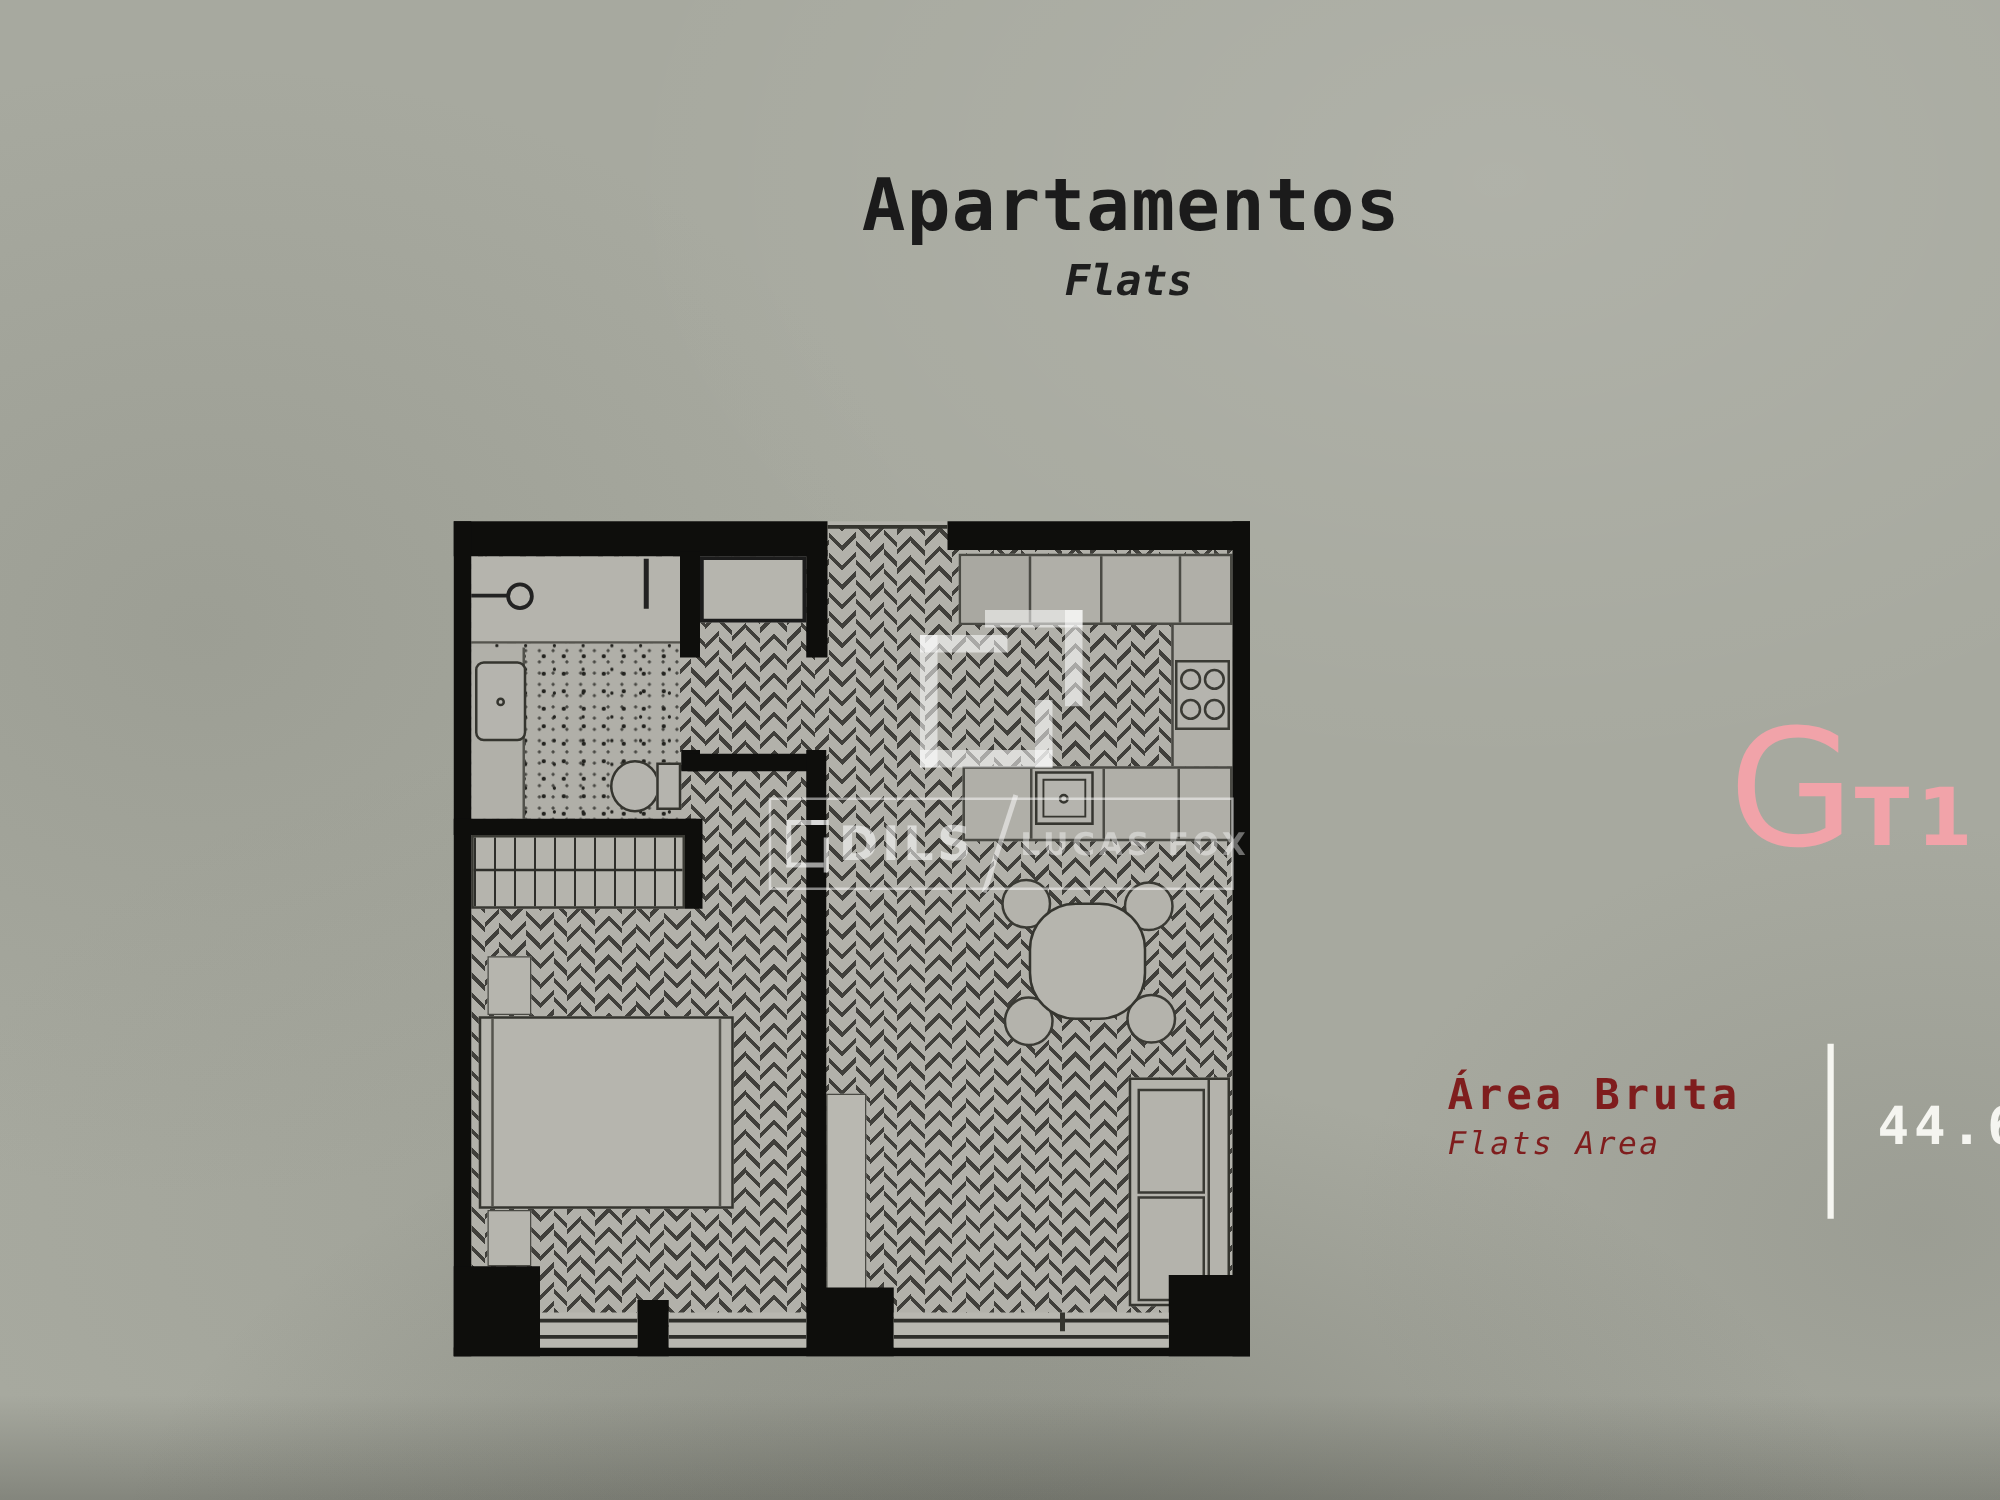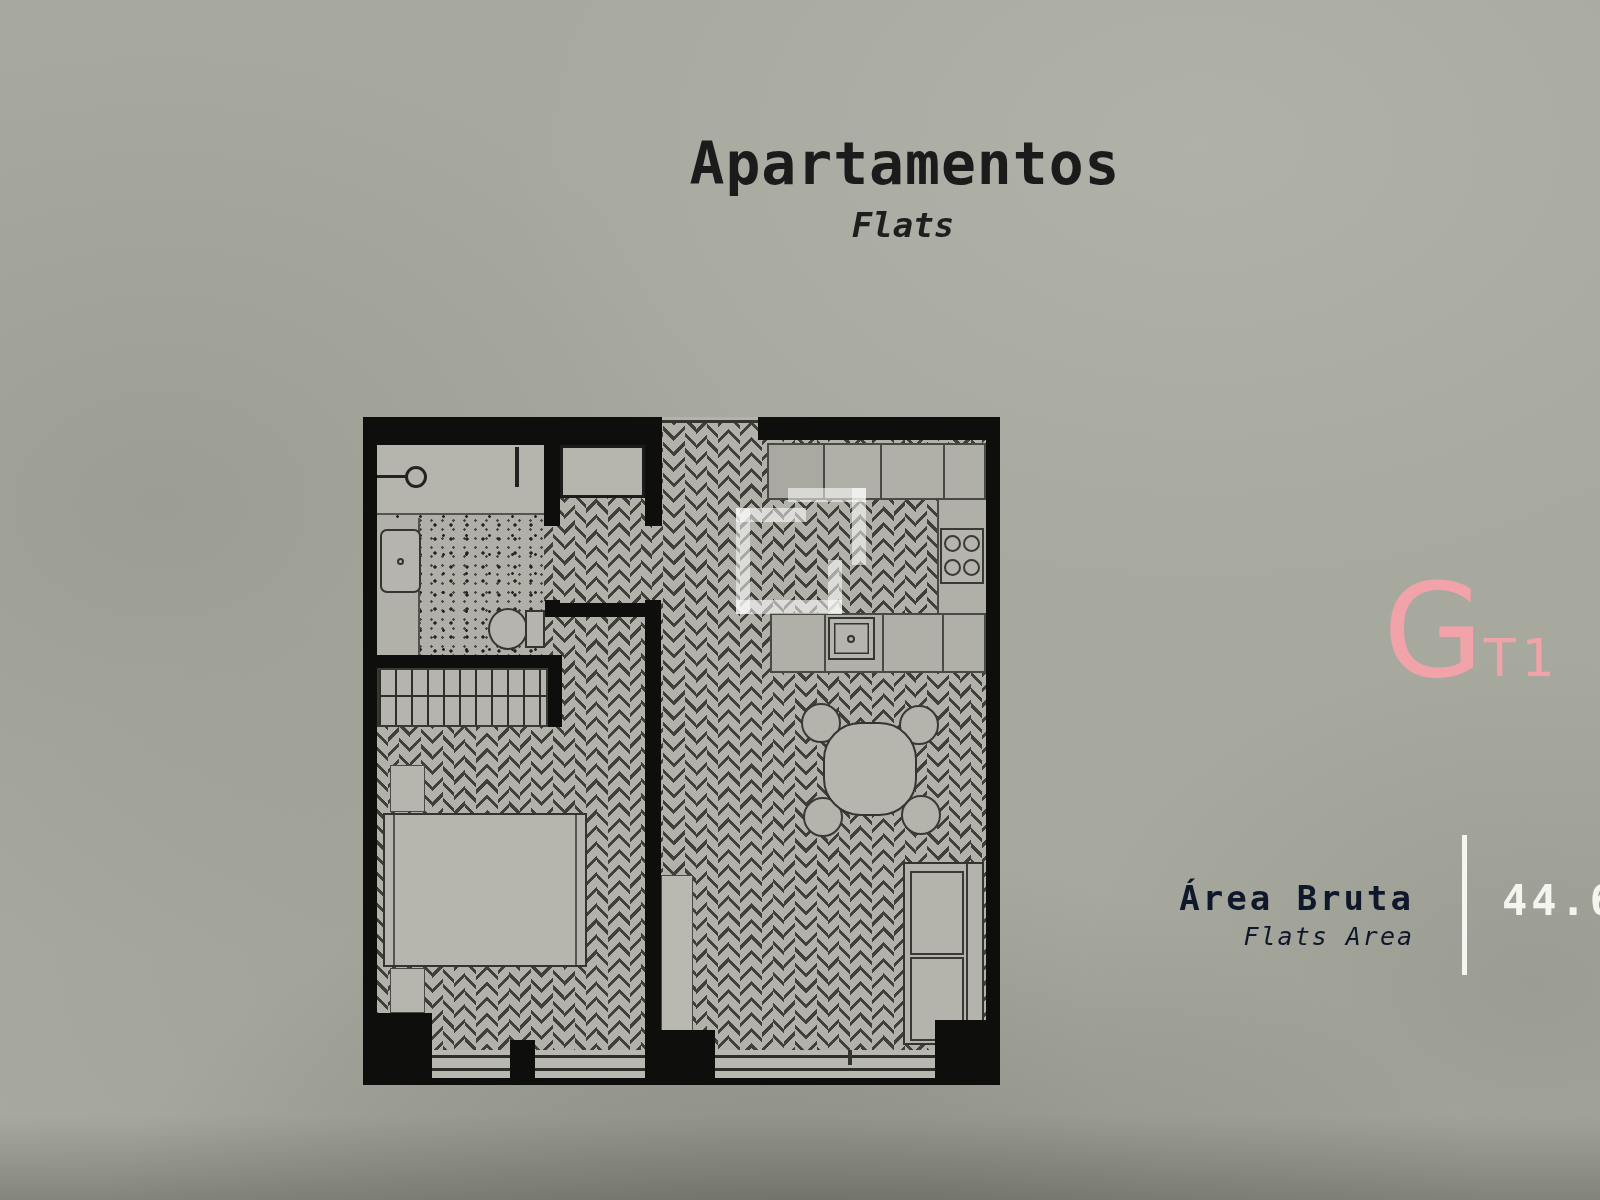--- a/index.html
+++ b/index.html
@@ -20,24 +20,24 @@
   .title{position:absolute;left:0;top:130px;width:1810px;text-align:center;
     font-family:"DejaVu Sans Mono",monospace;font-weight:bold;font-size:58px;
     color:#1b1b1b;letter-spacing:1px;}
   .subtitle{position:absolute;left:0;top:205px;width:1806px;text-align:center;
     font-family:"DejaVu Sans Mono",monospace;font-style:italic;font-weight:bold;
     font-size:34px;color:#1e1e1e;}
   
   .unit{position:absolute;left:1383px;top:566px;display:flex;align-items:baseline;
     color:#f1a3a9;}
   .unit .letter{font-size:130px;line-height:1;font-weight:400;}
-  .unit .code{font-size:52px;line-height:1;letter-spacing:6px;font-weight:400;text-align:center;}
-  
-  .area-labels{position:absolute;left:1158px;top:878px;width:256px;text-align:right;
-    color:#0f172a;font-family:"DejaVu Sans Mono",monospace;}
+  .unit .code{font-size:64px;line-height:1;letter-spacing:6px;font-weight:700;text-align:center;}
+  
+  .area-labels{position:absolute;left:1158px;top:856px;width:256px;text-align:left;
+    color:#7f1d1d;font-family:"DejaVu Sans Mono",monospace;}
   .area-labels .pt{font-size:34px;letter-spacing:3px;font-weight:bold;}
   .area-labels .en{font-size:25px;letter-spacing:2px;font-style:italic;margin-top:4px;}
   .area-divider{position:absolute;left:1462px;top:835px;width:5px;height:140px;background:#f6f6f1;}
   .area-value{position:absolute;left:1502px;top:876px;color:#f5f5f0;white-space:nowrap;
     font-family:"DejaVu Sans Mono",monospace;font-size:42px;letter-spacing:4px;font-weight:bold;}
   
   .plan{position:absolute;left:363px;top:417px;width:637px;height:668px;background:#b3b2ab;}
   .plan *{position:absolute;box-sizing:border-box;}
   .wall{background:#0e0e0c;z-index:3;}
   .thinline{background:#35352f;z-index:3;}
@@ -171,20 +171,26 @@
     <div class="win" style="left:352px;top:633px;width:220px;height:28px;"></div>
     <div class="thinline" style="left:485px;top:633px;width:4px;height:15px;z-index:5;"></div>
 
     <div class="wm" style="left:425px;top:71px;width:78px;height:14px;"></div>
     <div class="wm" style="left:489px;top:71px;width:14px;height:77px;"></div>
     <div class="wm" style="left:373px;top:91px;width:14px;height:106px;"></div>
     <div class="wm" style="left:373px;top:91px;width:70px;height:14px;"></div>
     <div class="wm" style="left:373px;top:183px;width:106px;height:14px;"></div>
     <div class="wm" style="left:465px;top:143px;width:14px;height:54px;"></div>
 
+    <div class="wm-box">
+      <div class="wm-icon"></div>
+      <div class="wm-t1">DILS</div>
+      <div class="wm-slash"></div>
+      <div class="wm-t2">LUCAS FOX</div>
+    </div>
   </div>
 
   <div class="unit">
     <span class="letter">G</span>
       <span class="code">T1</span>
   </div>
 
   <div class="area-labels">
     <div class="pt">Área Bruta</div>
     <div class="en">Flats Area</div>

